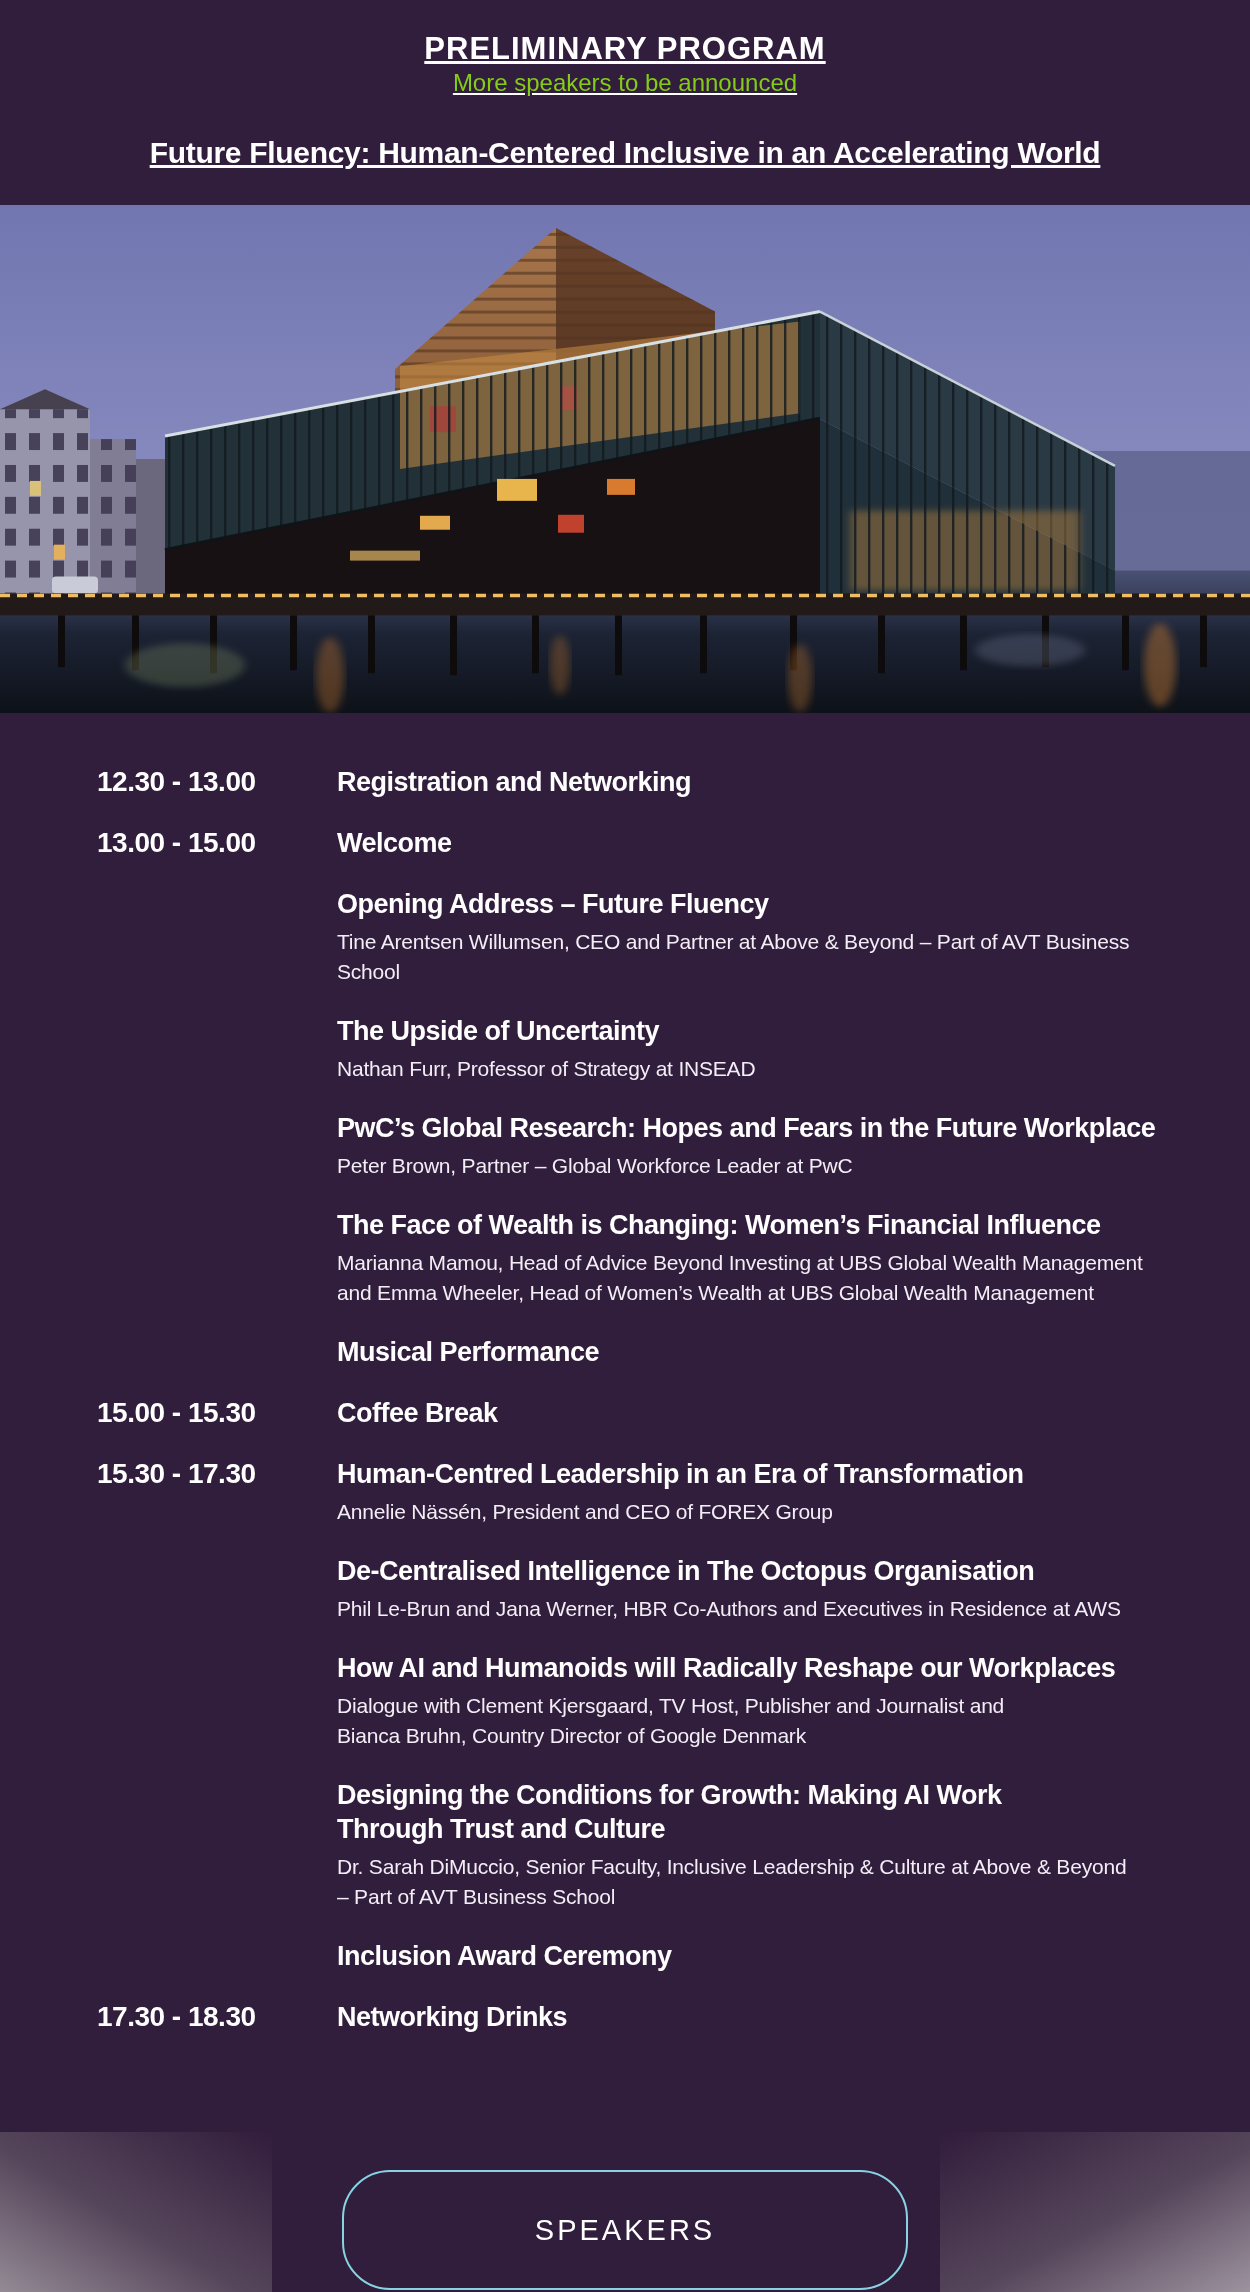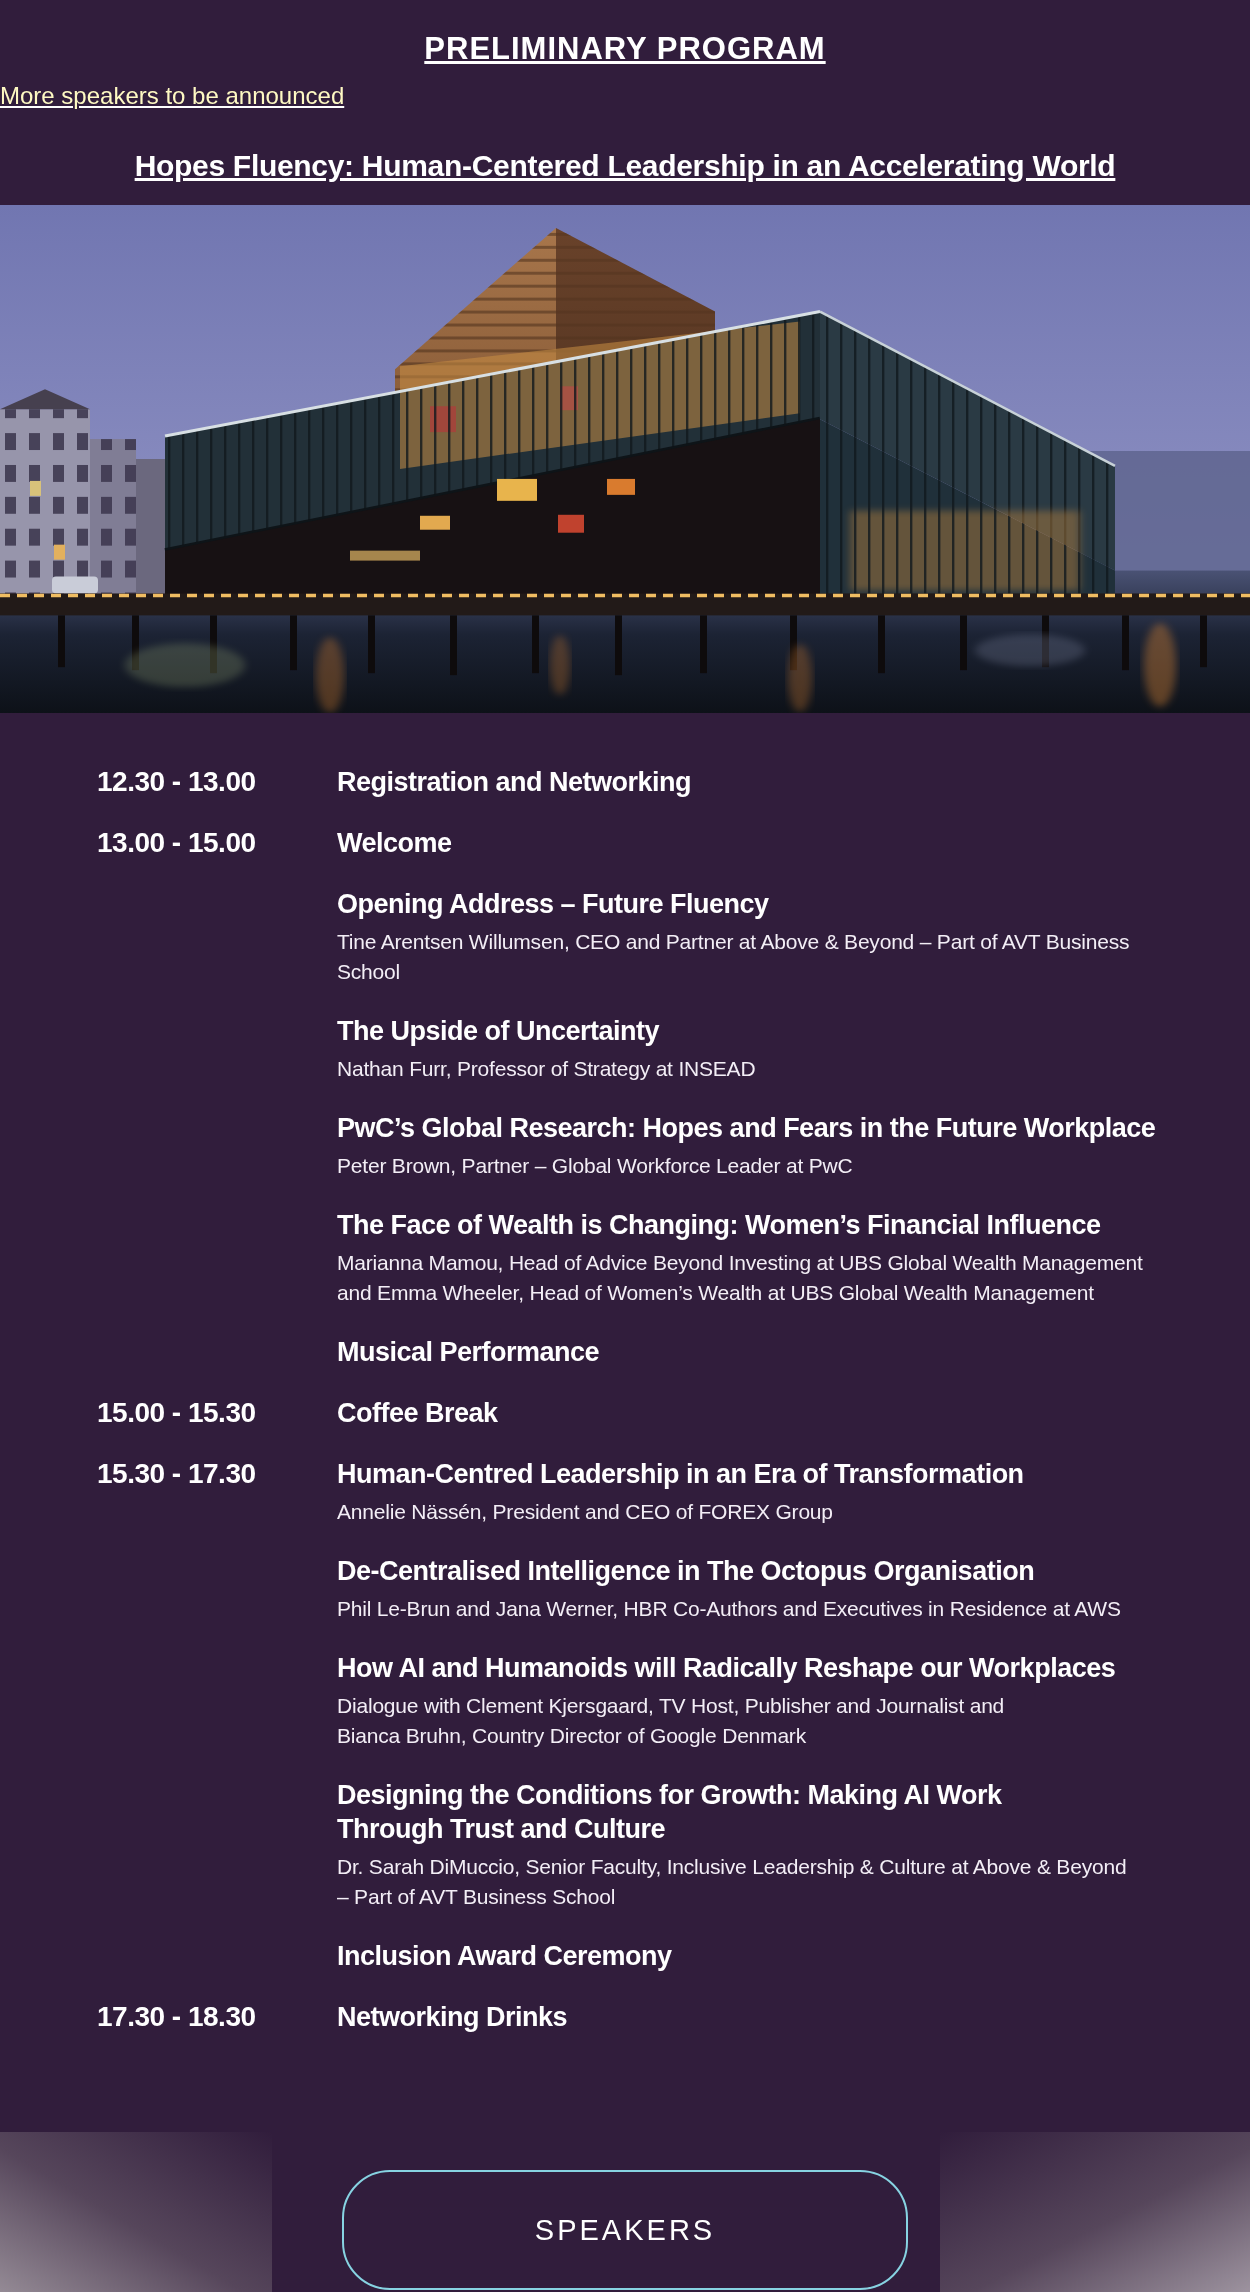--- a/index.html
+++ b/index.html
@@ -4,21 +4,21 @@
 <style>
   html,body { margin:0; padding:0; background:#1d1026; }
   .page {
     position:relative; width:1250px; height:2292px; margin:0 auto;
     background:#311d3c; color:#ffffff; overflow:hidden;
     font-family:"Liberation Sans", sans-serif;
   }
   
   .header { height:205px; box-sizing:border-box; padding-top:30px;text-decoration:underline; }
   .pre-heading  { text-align:center; font-size:31px; font-weight:bold; letter-spacing:1px; line-height:38px; }
-  .sub-heading  { text-align:left; font-size:24px; line-height:28px; margin-top:14px; color:#fef9c3; }
+  .sub-heading  { text-align:center; font-size:24px; line-height:28px; margin-top:1px; color:#84cc16; }
   .event-title  { text-align:center; font-size:30px; font-weight:bold; letter-spacing:-0.3px; line-height:36px; margin-top:38px; }
   
   .photo { display:block; width:1250px; height:508px; }
   
   .schedule { padding:52px 50px 0 97px; }
   .row { display:flex; margin-bottom:27px; }
   .time {
     flex:0 0 240px; width:240px; font-size:28px; font-weight:bold;
     letter-spacing:-0.5px; line-height:34px; white-space:nowrap;
   }
@@ -51,21 +51,21 @@
   }
 </style>
 </head>
 <body>
 
 <div class="page">
 
   <div class="header">
     <div class="pre-heading">PRELIMINARY PROGRAM</div>
     <div class="sub-heading">More speakers to be announced</div>
-    <div class="event-title">Hopes Fluency: Human-Centered Leadership in an Accelerating World</div>
+    <div class="event-title">Future Fluency: Human-Centered Inclusive in an Accelerating World</div>
   </div>
 
   <svg class="photo" viewBox="0 193 1250 510" preserveAspectRatio="none" aria-hidden="true">
     <defs>
       <linearGradient id="g-sky" x1="0" y1="0" x2="0" y2="1">
         <stop offset="0" stop-color="#7176b1"></stop>
           <stop offset="0.7" stop-color="#8d90c2"></stop>
           <stop offset="1" stop-color="#a0a2cd"></stop>
       </linearGradient>
       <linearGradient id="g-water" x1="0" y1="0" x2="0" y2="1">

